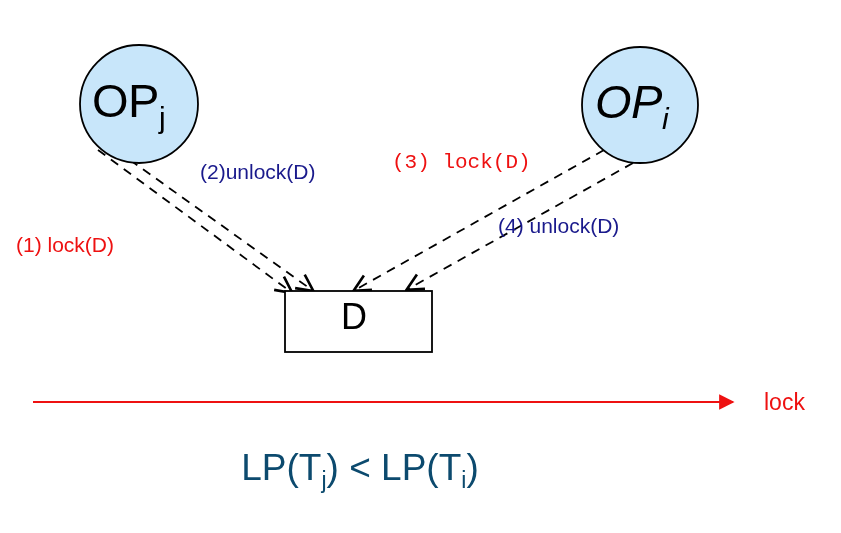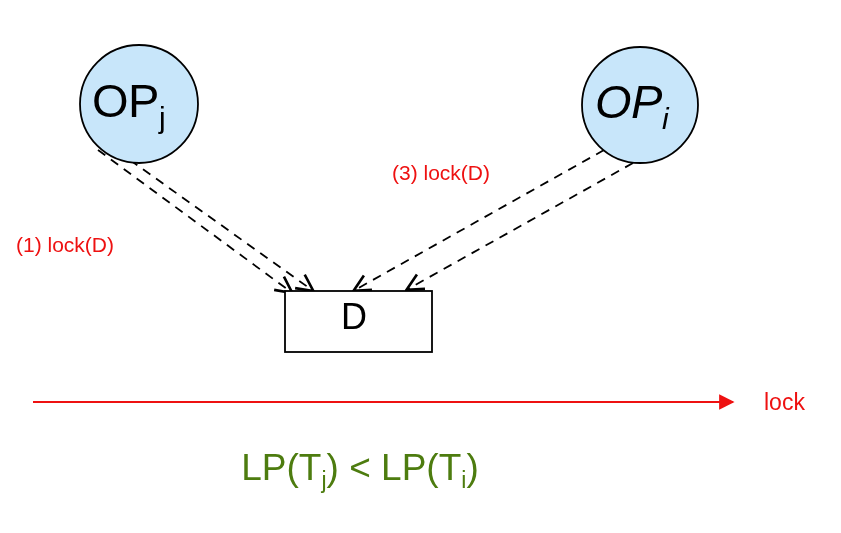--- a/index.html
+++ b/index.html
@@ -60,40 +60,40 @@
     position: absolute;
     font-size: 21px;
     white-space: nowrap;
     font-family: "Liberation Sans", sans-serif;
   }
   .msg-lock   { color: #ee1111; }
   .msg-unlock { color: #1a1a8c; }
 
   #label-1 { left: 16px;  top: 233px; }
   #label-2 { left: 200px; top: 160px; }
-  #label-3 { left: 392px; top: 161px; }
+  #label-3 { left: 392px; top: 151px; font-family: Liberation Mono, monospace; }
   #label-4 { left: 498px; top: 214px; }
 
   
   #time-label {
     left: 764px;
     top: 389px;
     font-size: 23px;
     color: #ee1111;
   }
 
   
   #formula {
     position: absolute;
     left: 0;
     top: 447px;
     width: 720px;
     text-align: center;
     font-size: 37px;
-    color: #4d7c0f;
+    color: #0c4a6e;
     white-space: nowrap;
     font-family: "Liberation Sans", sans-serif;
   }
   #formula .sub {
     font-size: 23px;
     vertical-align: -0.35em;
   }
 </style>
 </head>
 <body>
@@ -133,21 +133,23 @@
     <span>OP</span><span class="sub">j</span>
   </div>
 
   <div class="node-label proc-text" id="op-i-text">
     <span>OP</span><span class="sub">i</span>
   </div>
 
   <div class="node-label" id="d-text">D</div>
 
   <div class="msg-label msg-lock" id="label-1">(1) lock(D)</div>
+  <div class="msg-label msg-unlock" id="label-2">(2)unlock(D)</div>
   <div class="msg-label msg-lock" id="label-3">(3) lock(D)</div>
+  <div class="msg-label msg-unlock" id="label-4">(4) unlock(D)</div>
 
   <div class="node-label" id="time-label">lock</div>
 
   <div id="formula">
     <span>LP(T</span><span class="sub">j</span><span>)</span>
     <span>&lt;</span>
     <span>LP(T</span><span class="sub">i</span><span>)</span>
   </div>
 
 </div>

